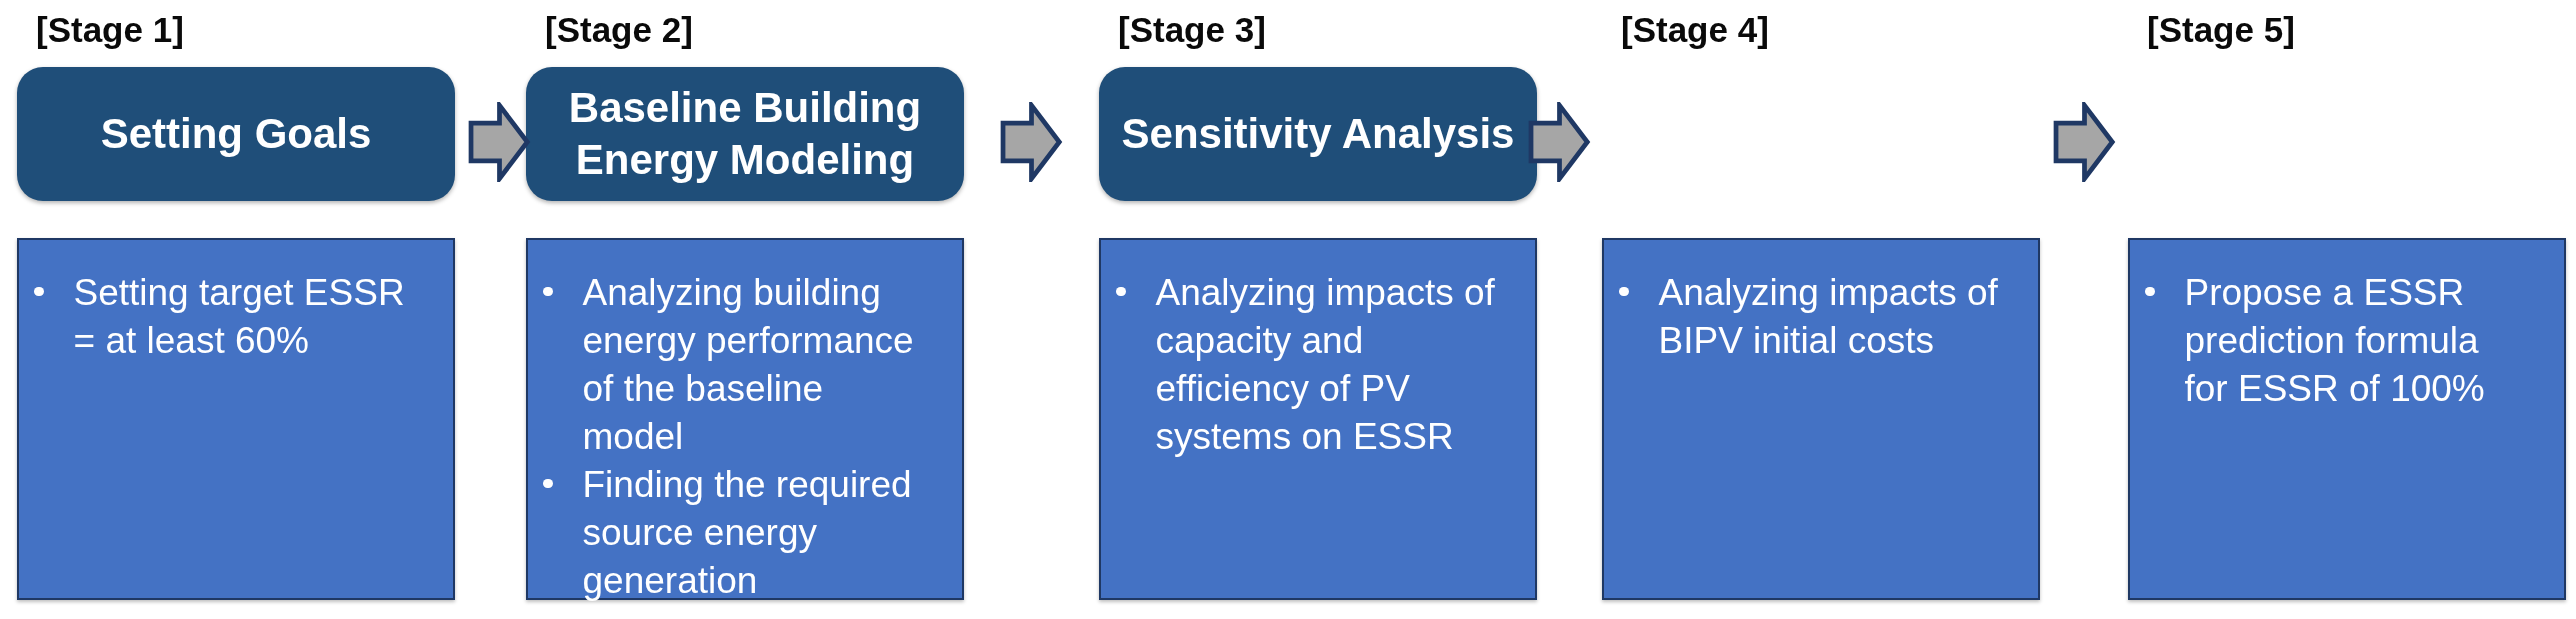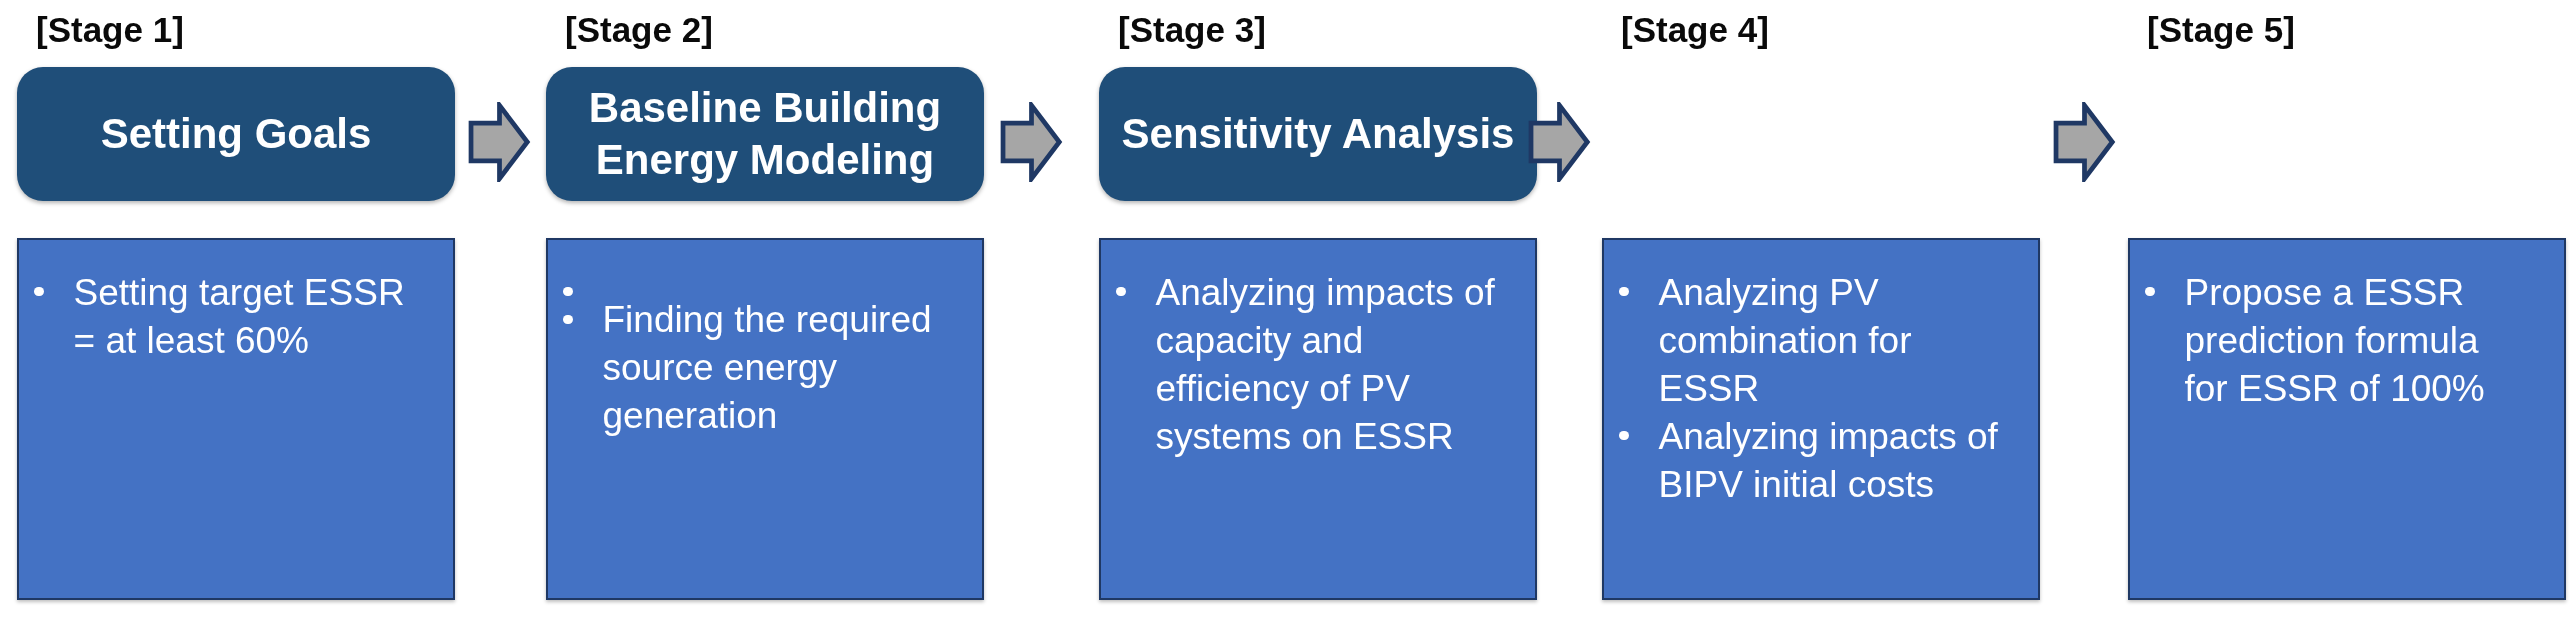--- a/index.html
+++ b/index.html
@@ -83,29 +83,33 @@
     </div>
     <div class="stage-body">
       <div class="bullet-item">
         <span class="dot"></span>
         <span class="bullet-text">Setting target ESSR
 = at least 60%</span>
       </div>
     </div>
   </div>
 
-  <div class="stage" style="left:546px">
+  <div class="stage" style="left:526px">
     <div class="stage-label">[Stage 2]</div>
     <div class="stage-header">
       <span class="header-text">Baseline Building
 Energy Modeling</span>
     </div>
     <div class="stage-body">
       <div class="bullet-item">
         <span class="dot"></span>
+        <span class="bullet-text">Analyzing building
+energy performance
+of the baseline
+model</span>
       </div>
       <div class="bullet-item">
         <span class="dot"></span>
         <span class="bullet-text">Finding the required
 source energy
 generation</span>
       </div>
     </div>
   </div>
 
@@ -121,26 +125,20 @@
 capacity and
 efficiency of PV
 systems on ESSR</span>
       </div>
     </div>
   </div>
 
   <div class="stage" style="left:1602px">
     <div class="stage-label">[Stage 4]</div>
     <div class="stage-body">
-      <div class="bullet-item">
-        <span class="dot"></span>
-        <span class="bullet-text">Analyzing PV
-combination for
-ESSR</span>
-      </div>
       <div class="bullet-item">
         <span class="dot"></span>
         <span class="bullet-text">Analyzing impacts of
 BIPV initial costs</span>
       </div>
     </div>
   </div>
 
   <div class="stage" style="left:2128px">
     <div class="stage-label">[Stage 5]</div>

